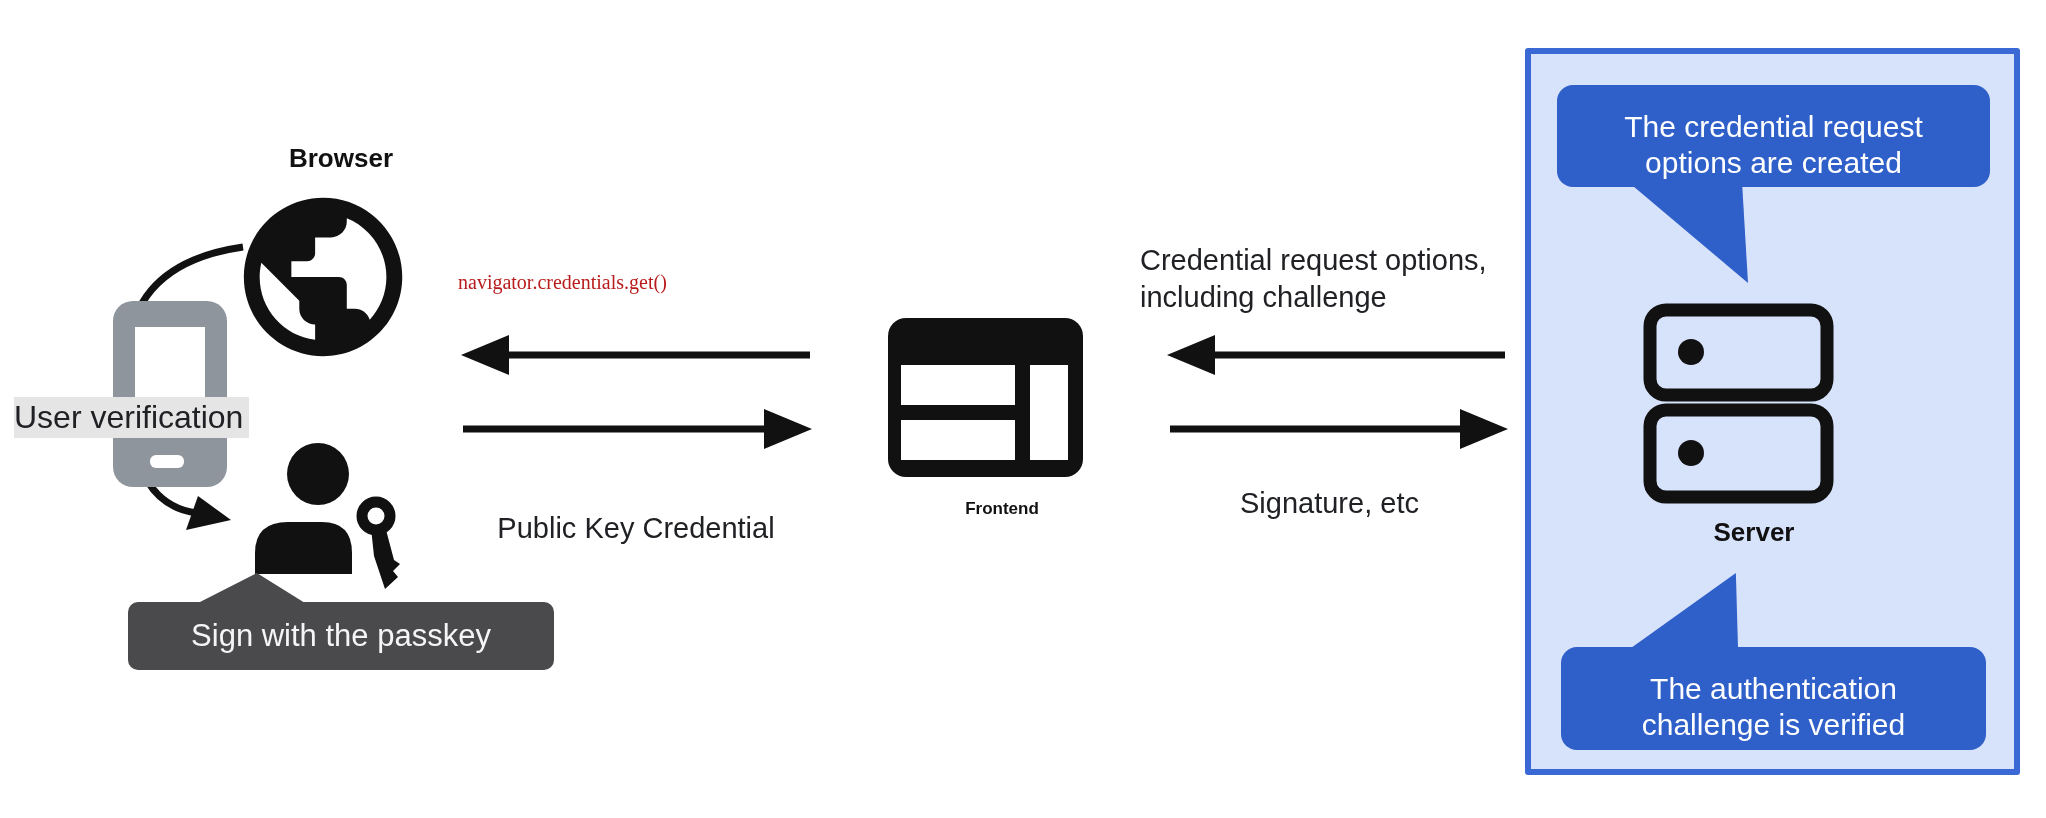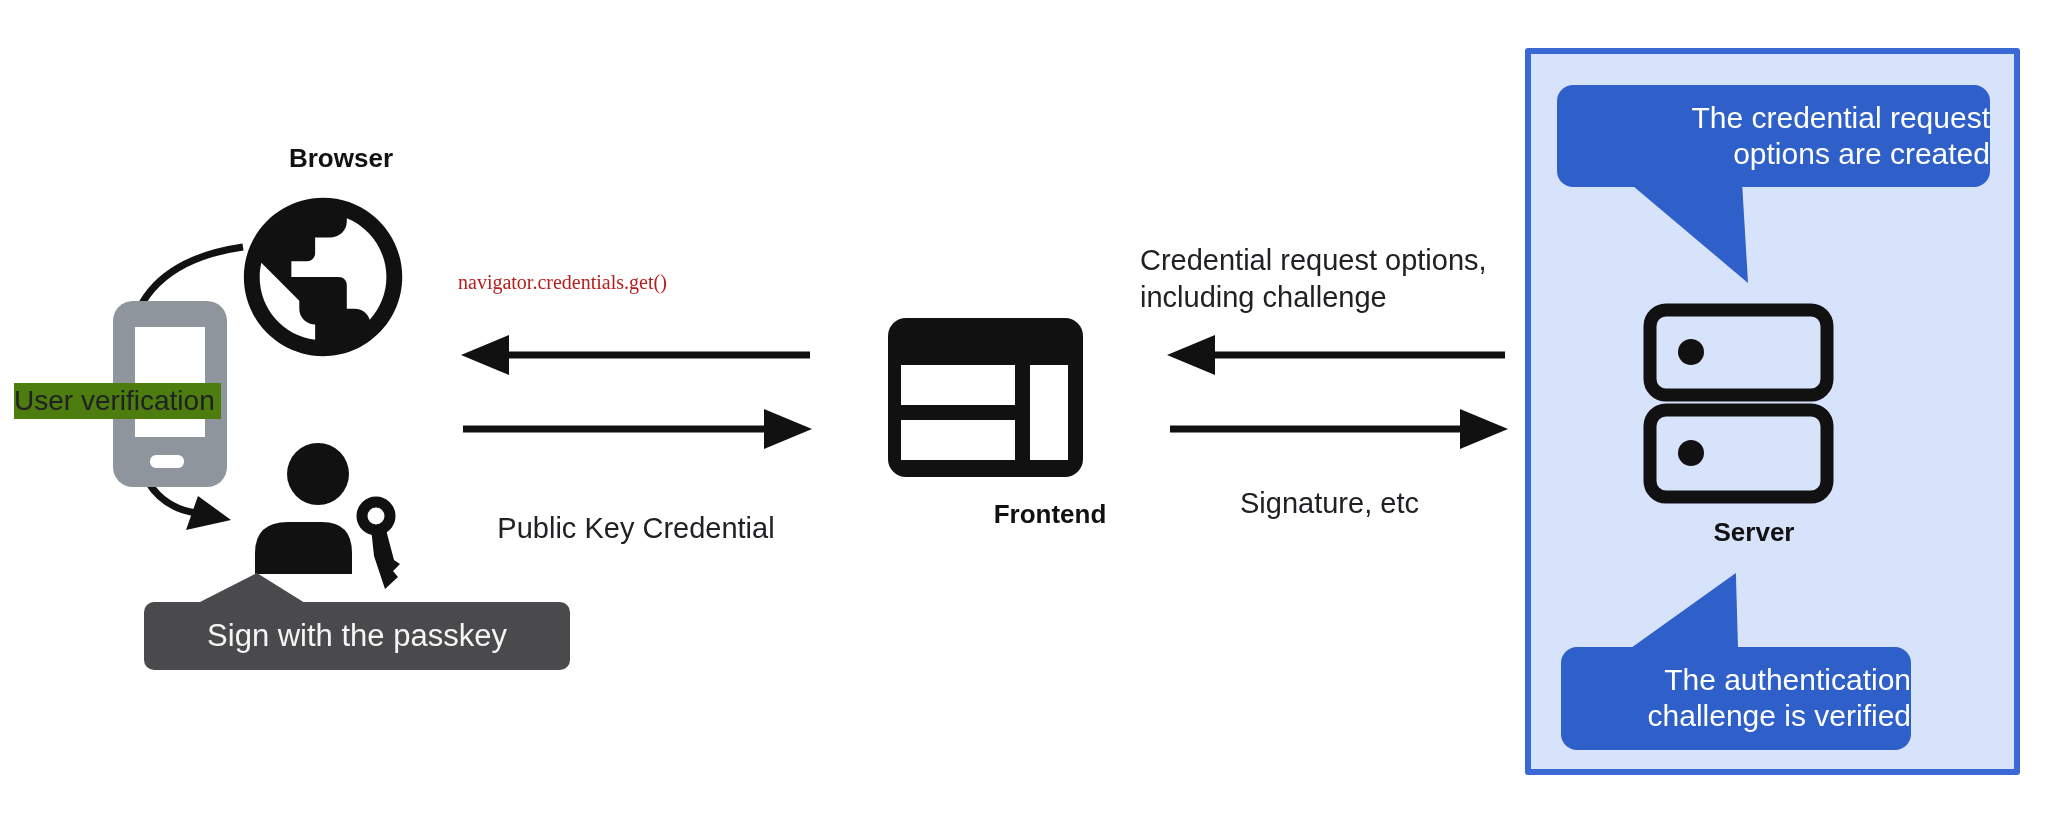--- a/index.html
+++ b/index.html
@@ -17,34 +17,34 @@
   .gfx{position:absolute;left:0;top:0;z-index:2;pointer-events:none;}
   .txt-layer{z-index:3;}
   .code{
     font-family:Liberation Serif, serif;
     font-size:20px;color:#b91c1c;
   }
   .bubble{
     position:absolute;background:#2f5fc9;border-radius:16px;color:#ffffff;
     font-size:30px;line-height:36px;text-align:center;z-index:3;
   }
-  .bubble .inner{padding-top:15px;text-align:right;}
+  .bubble .inner{padding-top:24px;}
   .tail{position:absolute;background:#2f5fc9;z-index:3;}
   .tail-top{left:1633px;top:186px;width:115px;height:97px;clip-path:polygon(0 0,95% 0,100% 100%);}
   .tail-bottom{left:1631px;top:573px;width:107px;height:75px;clip-path:polygon(0 100%,98% 0,100% 100%);}
   .tooltip{
-    position:absolute;left:144px;top:602px;width:426px;height:68px;background:#4a4a4d;
+    position:absolute;left:128px;top:602px;width:426px;height:68px;background:#4a4a4d;
     border-radius:10px;color:#f5f5f5;font-size:31px;line-height:68px;text-align:center;z-index:3;
   }
   .tooltip-pointer{
     position:absolute;left:198px;top:573px;width:107px;height:30px;background:#4a4a4d;
     clip-path:polygon(0 100%,55% 0,100% 100%);z-index:3;
   }
   .uv-label{
-    left:14px;top:383px;font-size:28px;background:#4d7c0f;padding:2px 6px 2px 0;z-index:3;
+    left:14px;top:397px;font-size:32px;background:#e5e5e5;padding:2px 6px 2px 0;z-index:3;
   }
   .center-x{transform:translateX(-50%);}
 </style>
 </head>
 <body>
 
 <div class="canvas">
 
   <div class="panel"></div>
 
@@ -114,40 +114,40 @@
 
   <div class="lbl uv-label txt-layer">User verification</div>
 
   <div class="tooltip-pointer"></div>
   <div class="tooltip">Sign with the passkey</div>
 
   <div class="lbl code txt-layer" style="left:458px;top:271px;">navigator.credentials.get()</div>
 
   <div class="lbl txt-layer center-x" style="left:636px;top:488px;font-size:29px;margin-top:24px;">Public Key Credential</div>
 
-  <div class="lbl bold txt-layer center-x" style="left:1034px;top:499px;font-size:26px;">Frontend</div>
+  <div class="lbl bold txt-layer center-x" style="left:986px;top:499px;font-size:17px;">Frontend</div>
 
   <div class="txt-layer abs" style="left:1140px;top:234px;font-size:29px;line-height:37px;margin-top:8px;">
     <div>Credential request options,</div>
     <div>including challenge</div>
   </div>
 
   <div class="lbl txt-layer" style="left:1240px;top:487px;font-size:29px;">Signature, etc</div>
 
   <div class="lbl bold txt-layer center-x" style="left:1738px;top:517px;font-size:26px;">Server</div>
 
   <div class="tail tail-top"></div>
   <div class="bubble" style="left:1557px;top:85px;width:433px;height:102px;">
     <div class="inner">
       <div>The credential request</div>
       <div>options are created</div>
     </div>
   </div>
 
   <div class="tail tail-bottom"></div>
-  <div class="bubble" style="left:1561px;top:647px;width:350px;height:103px;">
+  <div class="bubble" style="left:1561px;top:647px;width:425px;height:103px;">
     <div class="inner">
       <div>The authentication</div>
       <div>challenge is verified</div>
     </div>
   </div>
 
 </div>
 
 </body></html>

